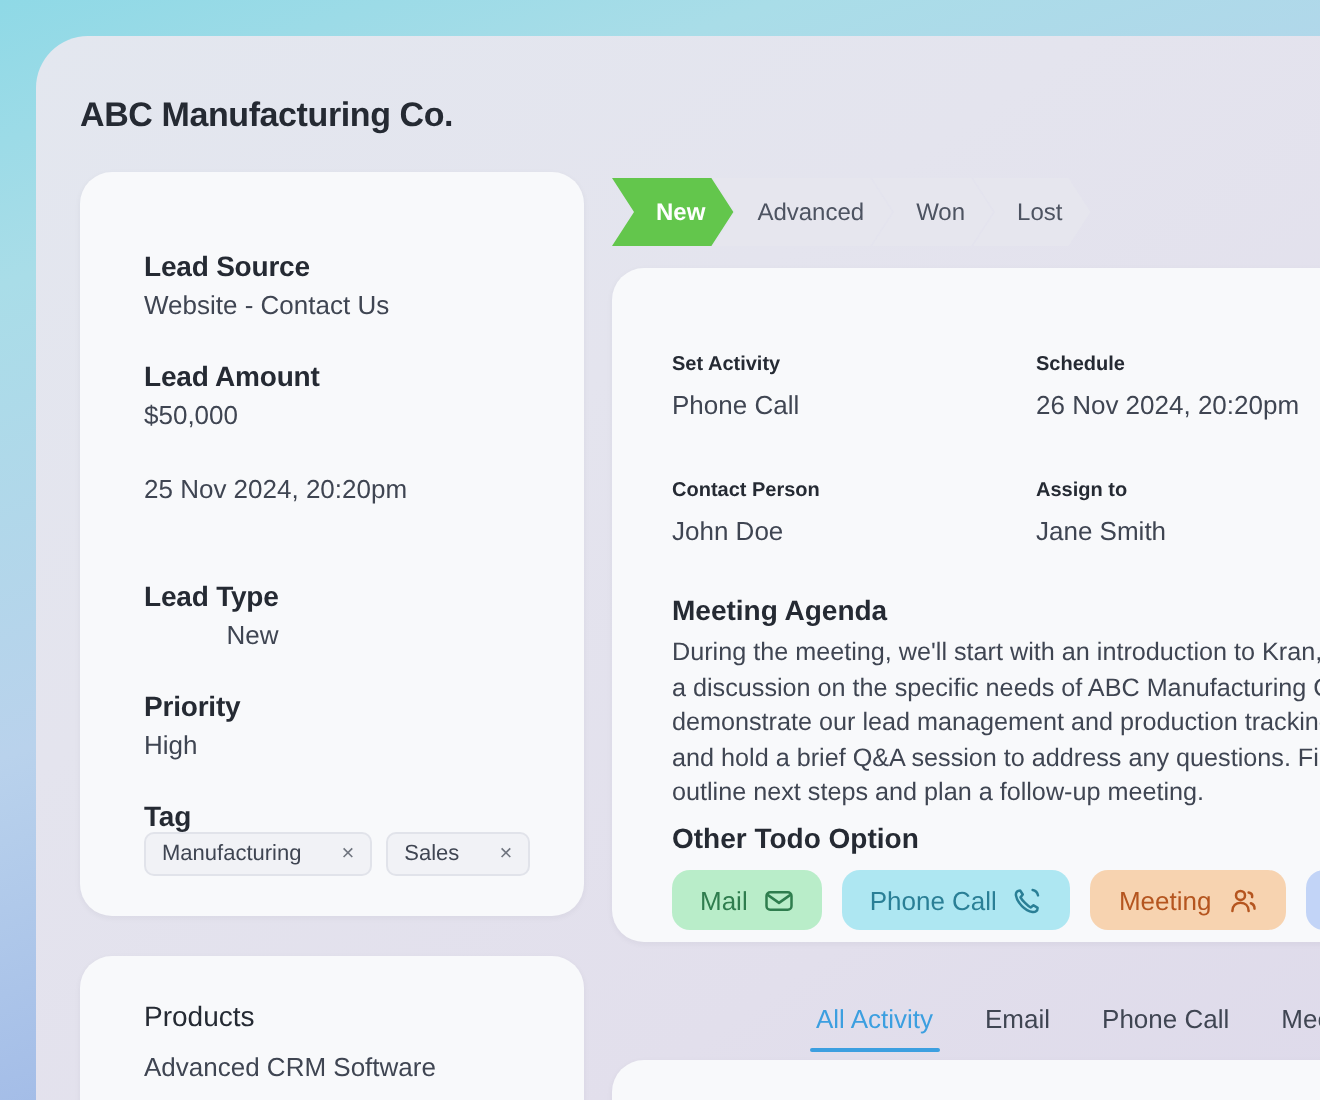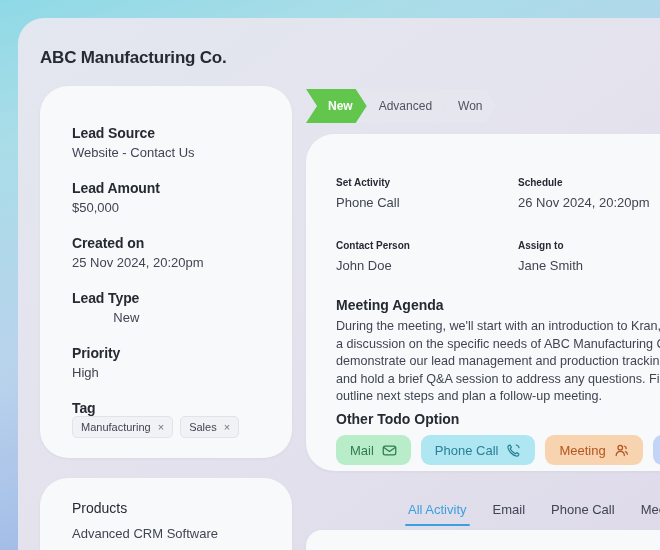--- a/index.html
+++ b/index.html
@@ -41,21 +41,21 @@
     font-weight: bold;
     color: #252a33;
     letter-spacing: -0.2px;
     white-space: nowrap;
   }
 
   
   .card {
     position: absolute;
     background: #f8f9fb;
-    border-radius: 28px;
+    border-radius: 16px;
     box-shadow: 0 1px 3px rgba(40,44,63,0.05);
   }
 
   
   #lead-card {
     left: 22px;
     top: 68px;
     width: 252px;
     height: 372px;
   }
@@ -83,21 +83,21 @@
   .tags-row {
     position: absolute;
     left: 32px;
     top: 330px;
     display: flex;
     gap: 7px;
   }
   .tag-chip {
     display: flex;
     align-items: center;
-    gap: 7px;
+    gap: 20px;
     height: 20px;
     padding: 0 8px;
     border: 1px solid #e1e3ea;
     background: #f1f2f6;
     border-radius: 5px;
     font-size: 11px;
     color: #3f4552;
     white-space: nowrap;
   }
   .tag-chip .tag-x {
@@ -287,21 +287,20 @@
     <div class="card" id="lead-card">
       <div class="field" style="top:38px;">
         <div class="f-label">Lead Source</div>
         <div class="f-value">Website - Contact Us</div>
       </div>
       <div class="field" style="top:93px;">
         <div class="f-label">Lead Amount</div>
         <div class="f-value">$50,000</div>
       </div>
       <div class="field" style="top:148px;">
-        <div class="f-label">Created on</div>
         <div class="f-value">25 Nov 2024, 20:20pm</div>
       </div>
       <div class="field" style="top:203px;text-align:right;">
         <div class="f-label">Lead Type</div>
         <div class="f-value">New</div>
       </div>
       <div class="field" style="top:258px;">
         <div class="f-label">Priority</div>
         <div class="f-value">High</div>
       </div>
@@ -329,20 +328,23 @@
 
     <div id="stages">
       <div class="stage active" style="background: rgb(99, 198, 76);">
         <span>New</span>
       </div>
       <div class="stage">
         <span>Advanced</span>
       </div>
       <div class="stage">
         <span>Won</span>
+      </div>
+      <div class="stage">
+        <span>Lost</span>
       </div>
     </div>
 
     <div class="card" id="detail-card">
 
       <div class="d-field" style="left:30px; top:40px;">
         <div class="d-label">Set Activity</div>
         <div class="d-value">Phone Call</div>
       </div>
       <div class="d-field" style="left:212px; top:40px;">

